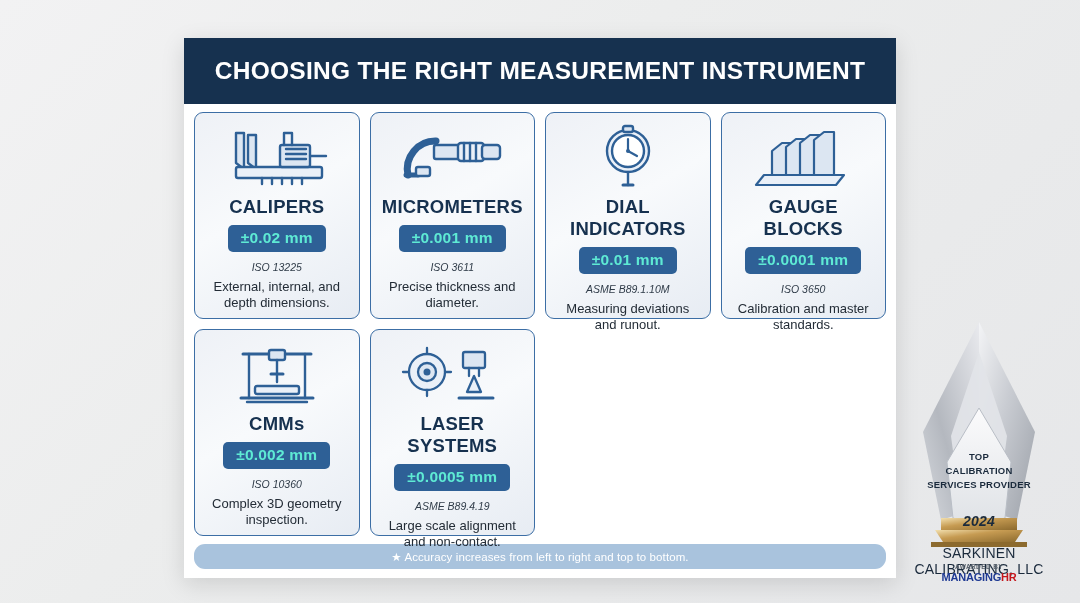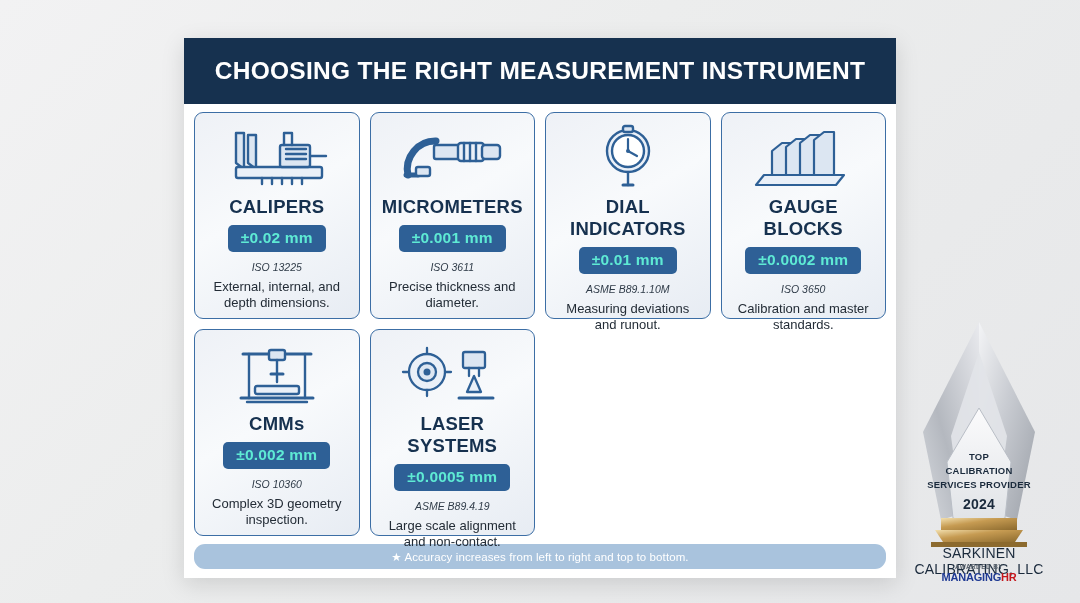--- a/index.html
+++ b/index.html
@@ -141,21 +141,22 @@
     text-align: center;
     color: #1a2a3c;
     font-size: 9.5px;
     font-weight: bold;
     line-height: 1.45;
     letter-spacing: 0.2px;
   }
   #trophy-year {
     display: block;
     font-size: 14px;
-    margin-top: 3px;
+    margin-top: 20px;
+    font-style: italic;
   }
   #award-company {
     position: absolute;
     left: 0;
     right: 0;
     top: 233px;
     text-align: center;
     font-size: 14px;
     font-weight: normal;
     color: #1a2a3c;
@@ -264,21 +265,21 @@
           <g fill="#dce6f2" stroke="#2e6096" stroke-width="2.2" stroke-linejoin="round">
             <path d="M24 28 L34 20 L44 20 L44 52 L24 52 Z"></path>
             <path d="M38 24 L48 16 L58 16 L58 52 L38 52 Z"></path>
             <path d="M52 20 L62 12 L72 12 L72 52 L52 52 Z"></path>
             <path d="M66 17 L76 9 L86 9 L86 52 L66 52 Z"></path>
             <path d="M16 52 L96 52 L88 62 L8 62 Z" fill="#eaf0f8"></path>
           </g>
         </svg>
       </div>
       <div class="card-title">GAUGE BLOCKS</div>
-      <div class="card-badge">±0.0002 mm</div>
+      <div class="card-badge">±0.0001 mm</div>
       <div class="card-standard">ISO 3650</div>
       <div class="card-desc">Calibration and master standards.</div>
     </div>
 
     <div class="card">
       <div class="card-icon">
         <svg width="96" height="72" viewBox="0 0 96 72" xmlns="http://www.w3.org/2000/svg">
           <g fill="none" stroke="#2e6096" stroke-width="2.4" stroke-linejoin="round" stroke-linecap="round">
             <path d="M20 58 L20 14 M76 58 L76 14"></path>
             <path d="M14 14 L82 14" stroke-width="3"></path>

